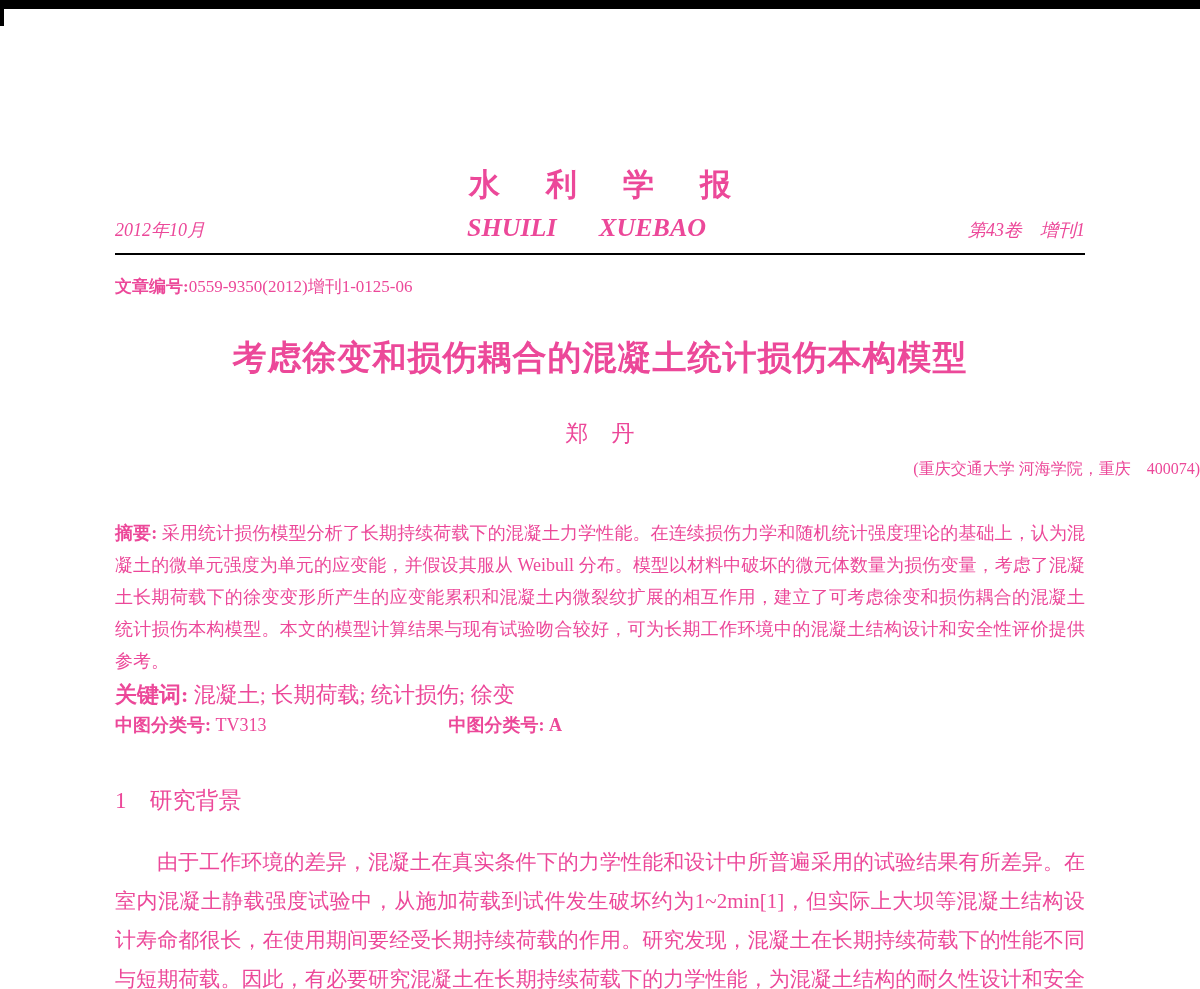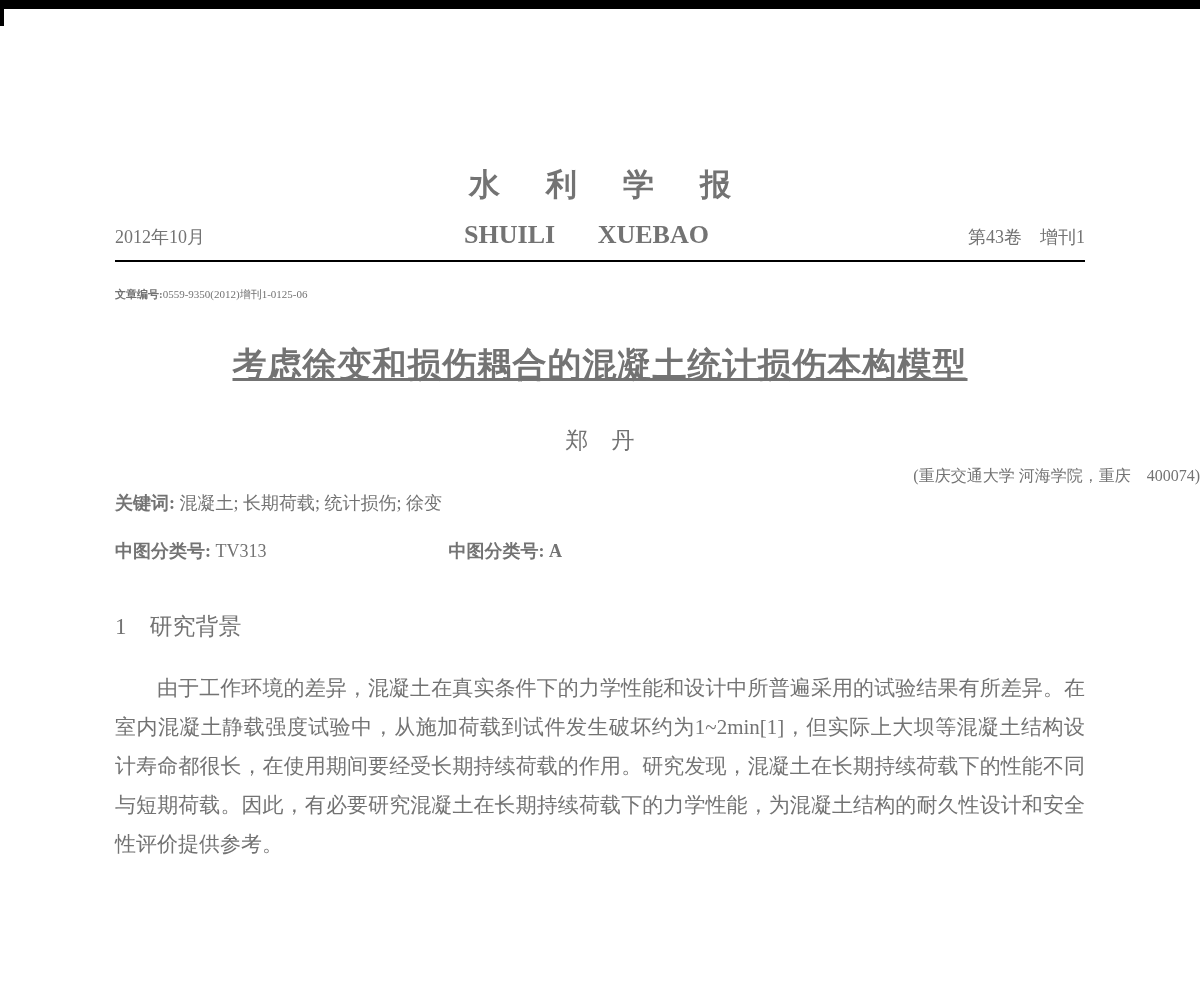--- a/index.html
+++ b/index.html
@@ -2,21 +2,21 @@
 <html><head>
 <meta charset="utf-8">
 <style>
   html,body{margin:0;padding:0;background:#e9e9e9;}
   .page{
     position:relative;
     width:1200px;height:989px;
     margin:0 auto;
     background:#ffffff;
     overflow:hidden;
-    color:#737373;
+    color:#ec4899;
     font-family:"Liberation Serif","DejaVu Serif",serif;
   }
   .scan-bar-top{
     position:absolute;top:0;left:0;width:1200px;height:9px;background:#000;
   }
   .scan-bar-left{
     position:absolute;top:0;left:0;width:4px;height:26px;background:#000;
   }
   .jtitle{
     margin-top:167px;
@@ -24,69 +24,69 @@
     font-size:31px;
     font-weight:700;
     letter-spacing:46px;
     padding-left:46px;
     line-height:36px;
   }
   .jinfo{
     display:flex;
     align-items:baseline;
     justify-content:space-between;
-    margin:17px 115px 0 115px;
+    margin:10px 115px 0 115px;
     font-size:18px;
+    font-style:italic;
   }
   .jpinyin{
     font-weight:700;
     font-size:26px;
     word-spacing:36px;
   }
   .rule{
     margin:10px 115px 0 115px;
     height:2px;
     background:#000;
   }
   .artno{
     margin:22px 115px 0 115px;
-    font-size:11px;
+    font-size:17px;
     line-height:20px;
   }
   .b{font-weight:700;}
   .title{
     margin:40px 60px 0 60px;
     text-align:center;
     font-size:34px;
     font-weight:700;
     letter-spacing:1px;
     line-height:42px;
-    text-decoration:underline;
   }
   .author{
     margin-top:42px;
     text-align:center;
     font-size:23px;
     line-height:26px;
   }
   .affil{
     margin-top:12px;
     text-align:right;
     font-size:16px;
     line-height:20px;
   }
   .abstract{
     margin:38px 115px 0 115px;
     font-size:18px;
     line-height:32px;
     text-align:justify;
   }
   .kw{
-    margin:2px 115px 17px 115px;
-    font-size:18px;
+    margin:2px 115px 0 115px;
+    font-size:22px;
     line-height:31px;
   }
   .clc{
     margin:0 115px 0 115px;
     font-size:18px;
     line-height:31px;
   }
   .clc-group-doc{margin-left:182px;}
   .sec{
     margin:46px 115px 16px 115px;
@@ -122,20 +122,21 @@
   <div class="rule"></div>
 
   <p class="artno"><span class="b">文章编号:</span><span>0559-9350(2012)增刊1-0125-06</span></p>
 
   <h1 class="title">考虑徐变和损伤耦合的混凝土统计损伤本构模型</h1>
 
   <div class="author">郑　丹</div>
 
   <div class="affil">(重庆交通大学 河海学院，重庆　400074)</div>
 
+  <p class="abstract"><span class="b">摘要:</span> <span>采用统计损伤模型分析了长期持续荷载下的混凝土力学性能。在连续损伤力学和随机统计强度理论的基础上，认为混凝土的微单元强度为单元的应变能，并假设其服从 Weibull 分布。模型以材料中破坏的微元体数量为损伤变量，考虑了混凝土长期荷载下的徐变变形所产生的应变能累积和混凝土内微裂纹扩展的相互作用，建立了可考虑徐变和损伤耦合的混凝土统计损伤本构模型。本文的模型计算结果与现有试验吻合较好，可为长期工作环境中的混凝土结构设计和安全性评价提供参考。</span></p>
 
   <p class="kw"><span class="b">关键词:</span> <span>混凝土; 长期荷载; 统计损伤; 徐变</span></p>
 
   <p class="clc"><span class="clc-group"><span class="b">中图分类号:</span> <span>TV313</span></span><span class="clc-group-doc"><span class="b">中图分类号:</span> <span class="b">A</span></span></p>
 
   <h2 class="sec">1　研究背景</h2>
 
   <p class="bodyp">由于工作环境的差异，混凝土在真实条件下的力学性能和设计中所普遍采用的试验结果有所差异。在室内混凝土静载强度试验中，从施加荷载到试件发生破坏约为1~2min[1]，但实际上大坝等混凝土结构设计寿命都很长，在使用期间要经受长期持续荷载的作用。研究发现，混凝土在长期持续荷载下的性能不同与短期荷载。因此，有必要研究混凝土在长期持续荷载下的力学性能，为混凝土结构的耐久性设计和安全性评价提供参考。</p>
 
 </div>

